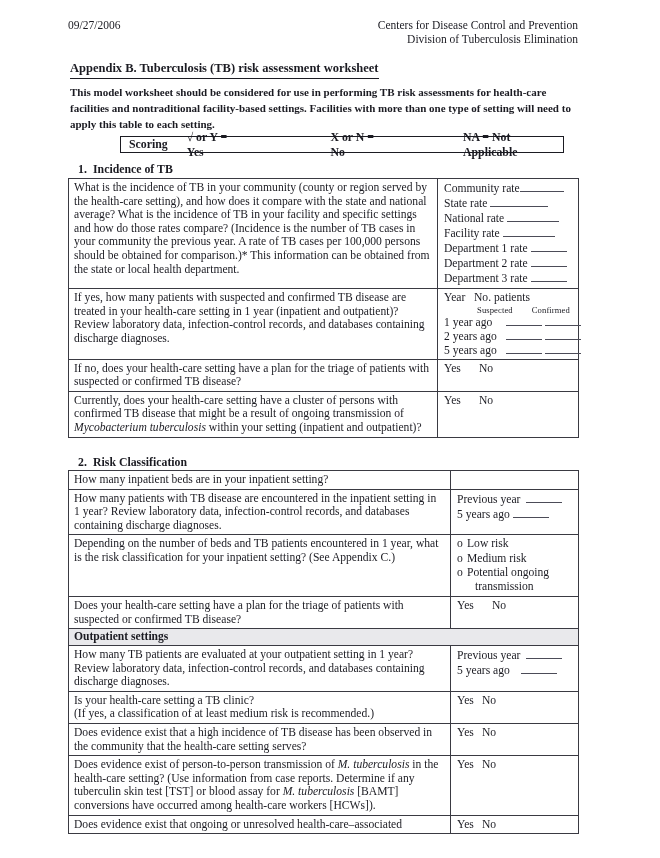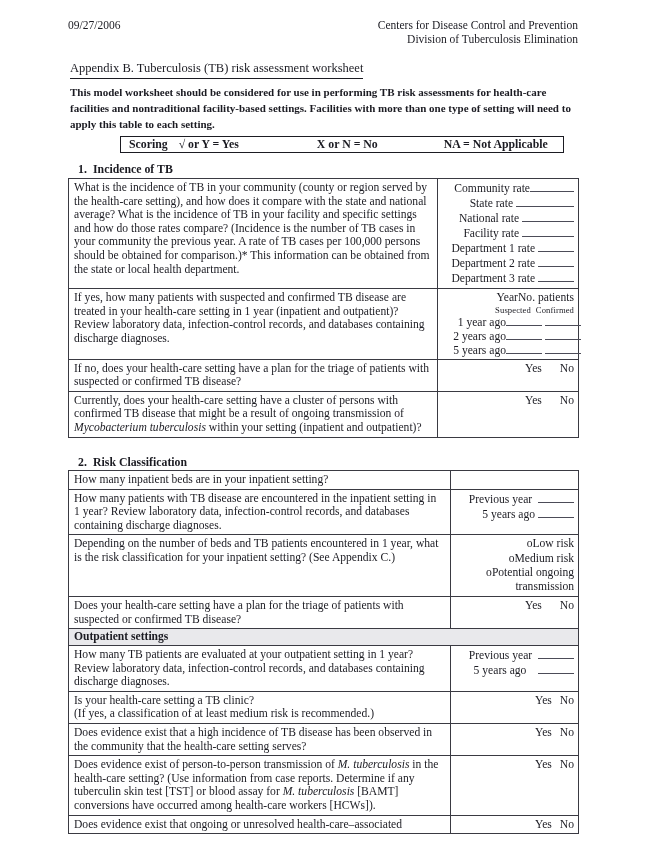--- a/index.html
+++ b/index.html
@@ -35,21 +35,21 @@
 
   
   .title-block {
     position: absolute;
     top: 58px;
     left: 70px;
     width: 508px;
   }
   .doc-title {
     font-size: 12.5px;
-    font-weight: normal;
+    font-weight: bold;
     line-height: 15px;
     padding-bottom: 2px;
     border-bottom: 1.6px solid #1b1b22;
     display: inline-block;
   }
   .intro {
     margin-top: 5px;
     font-size: 11px;
     font-weight: bold;
     line-height: 16.2px;
@@ -62,20 +62,21 @@
     top: 136px;
     left: 120px;
     width: 444px;
     height: 17px;
     border: 1.4px solid #1b1b22;
     box-sizing: border-box;
     display: flex;
     align-items: center;
     font-size: 11.8px;
     font-weight: bold;
+    gap: 8px;
   }
   .scoring-bar .sc-label { padding-left: 8px; }
   .scoring-bar .sc-yes { padding-left: 11px; }
   .scoring-bar .sc-no { padding-left: 78px; }
   .scoring-bar .sc-na { padding-left: 66px; }
 
   
   .sec-heading {
     position: absolute;
     left: 78px;
@@ -99,21 +100,21 @@
   }
   #table-incidence { top: 178px; }
   #table-risk { top: 470px; }
 
   .wtable td {
     border: 1px solid #3a3a42;
     padding: 2px 4px 2px 5px;
     vertical-align: top;
   }
   .wtable td.qcell { padding-right: 6px; }
-  .wtable td.acell { padding-left: 6px; text-align: right; }
+  .wtable td.acell { padding-left: 6px; }
 
   .shade-row td {
     background: #e9e9ec;
     font-weight: bold;
     padding-top: 1px;
     padding-bottom: 1px;
   }
 
   
   .ans-line {
@@ -135,21 +136,21 @@
   .yesno .yn-no { display: inline-block; padding-left: 18px; }
   .yesno.tight .yn-no { padding-left: 8px; }
 
   .subhead {
     display: block;
     font-size: 8.6px;
     line-height: 10px;
     padding-left: 33px;
     letter-spacing: 0.1px;
   }
-  .subhead span + span { padding-left: 5px; }
+  .subhead span + span { padding-left: 19px; }
 
   .yearrow {
     display: block;
     white-space: nowrap;
     line-height: 13px;
   }
   .yearrow .yl { display: inline-block; width: 62px; }
 
   .optline {
     display: block;

